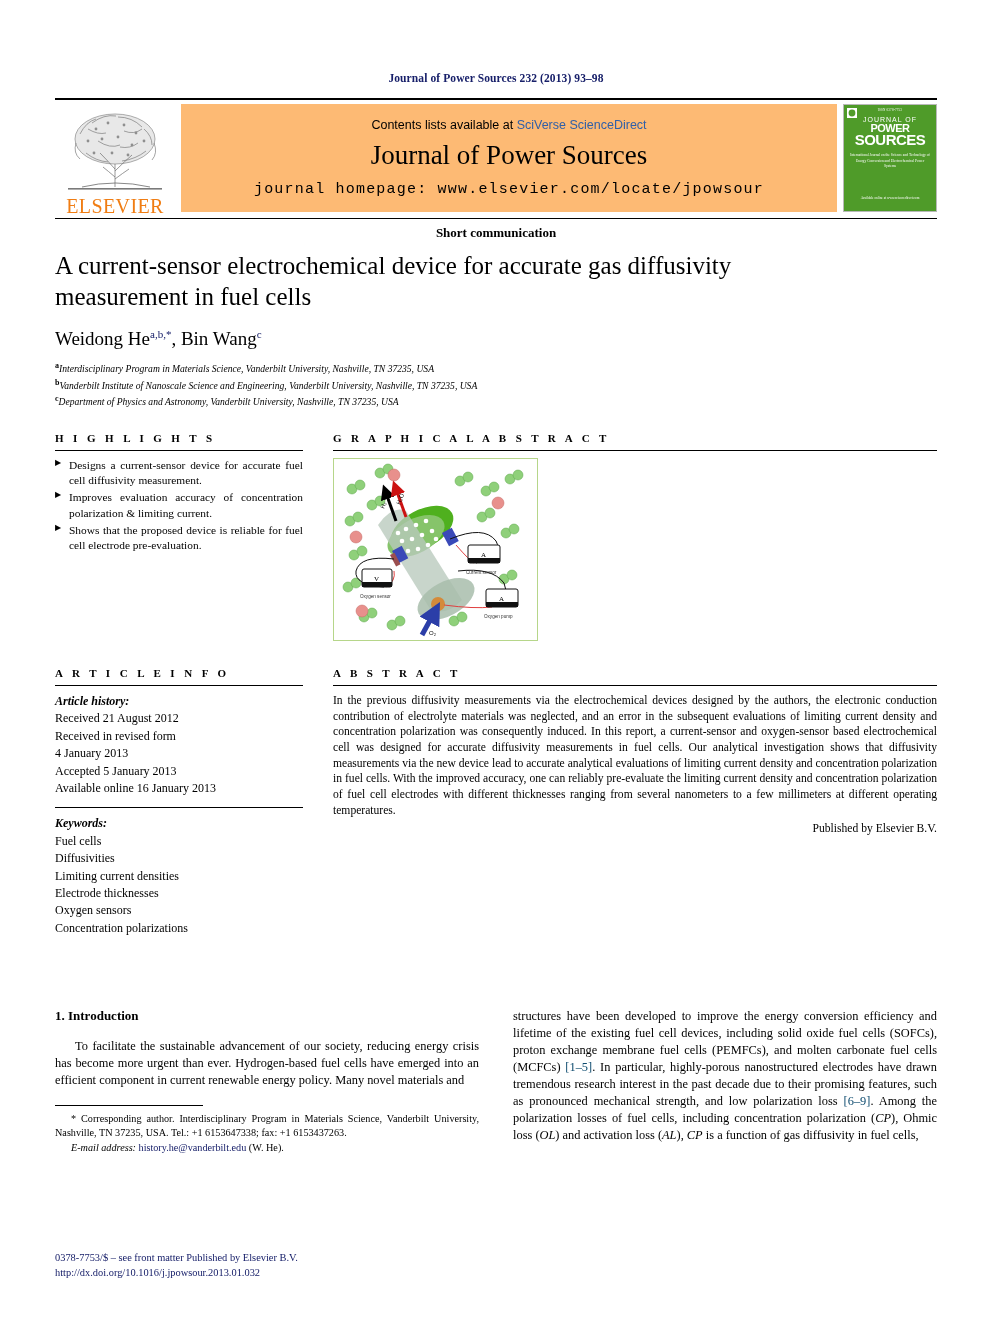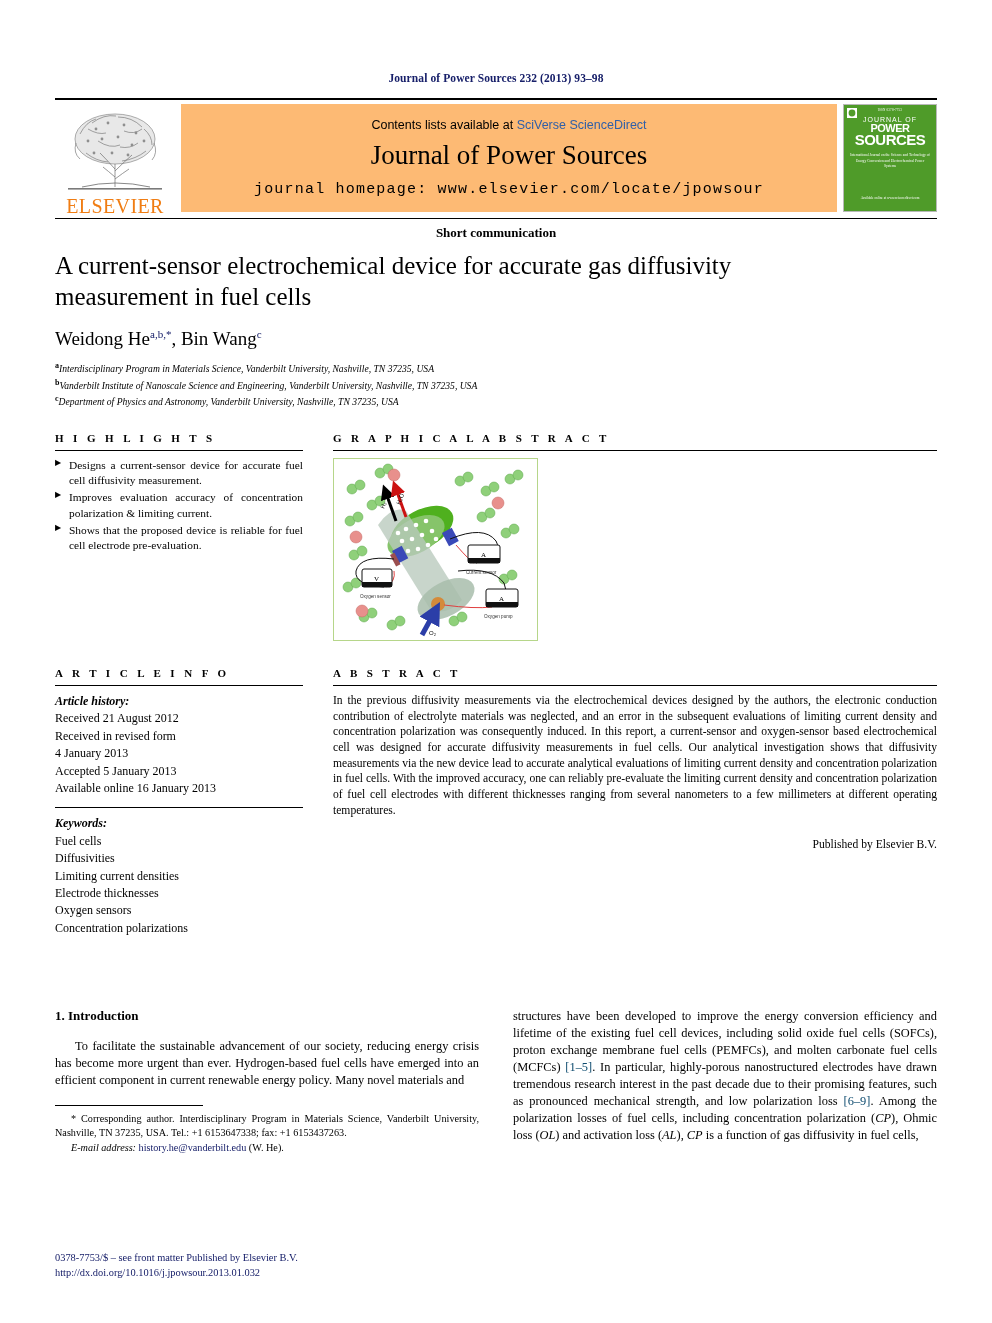--- a/index.html
+++ b/index.html
@@ -156,21 +156,21 @@
   
   .info-block { font-size: 12px; line-height: 1.45; }
   .info-block .ital { font-style: italic; font-weight: bold; }
   .kw-rule { border-top: 1.3px solid #000; margin: 10px 0 7px; }
 
   .abstract-text {
     font-size: 11.6px;
     line-height: 1.35;
     text-align: justify;
   }
-  .pub-line { text-align: right; margin-top: 20px; font-size: 11.6px; }
+  .pub-line { text-align: right; margin-top: 4px; font-size: 11.6px; }
 
   
   .body-cols {
     position: absolute;
     left: 55px; right: 55px;
     top: 1008px;
     display: flex;
     gap: 34px;
   }
   .bcol { flex: 1 1 0; }

